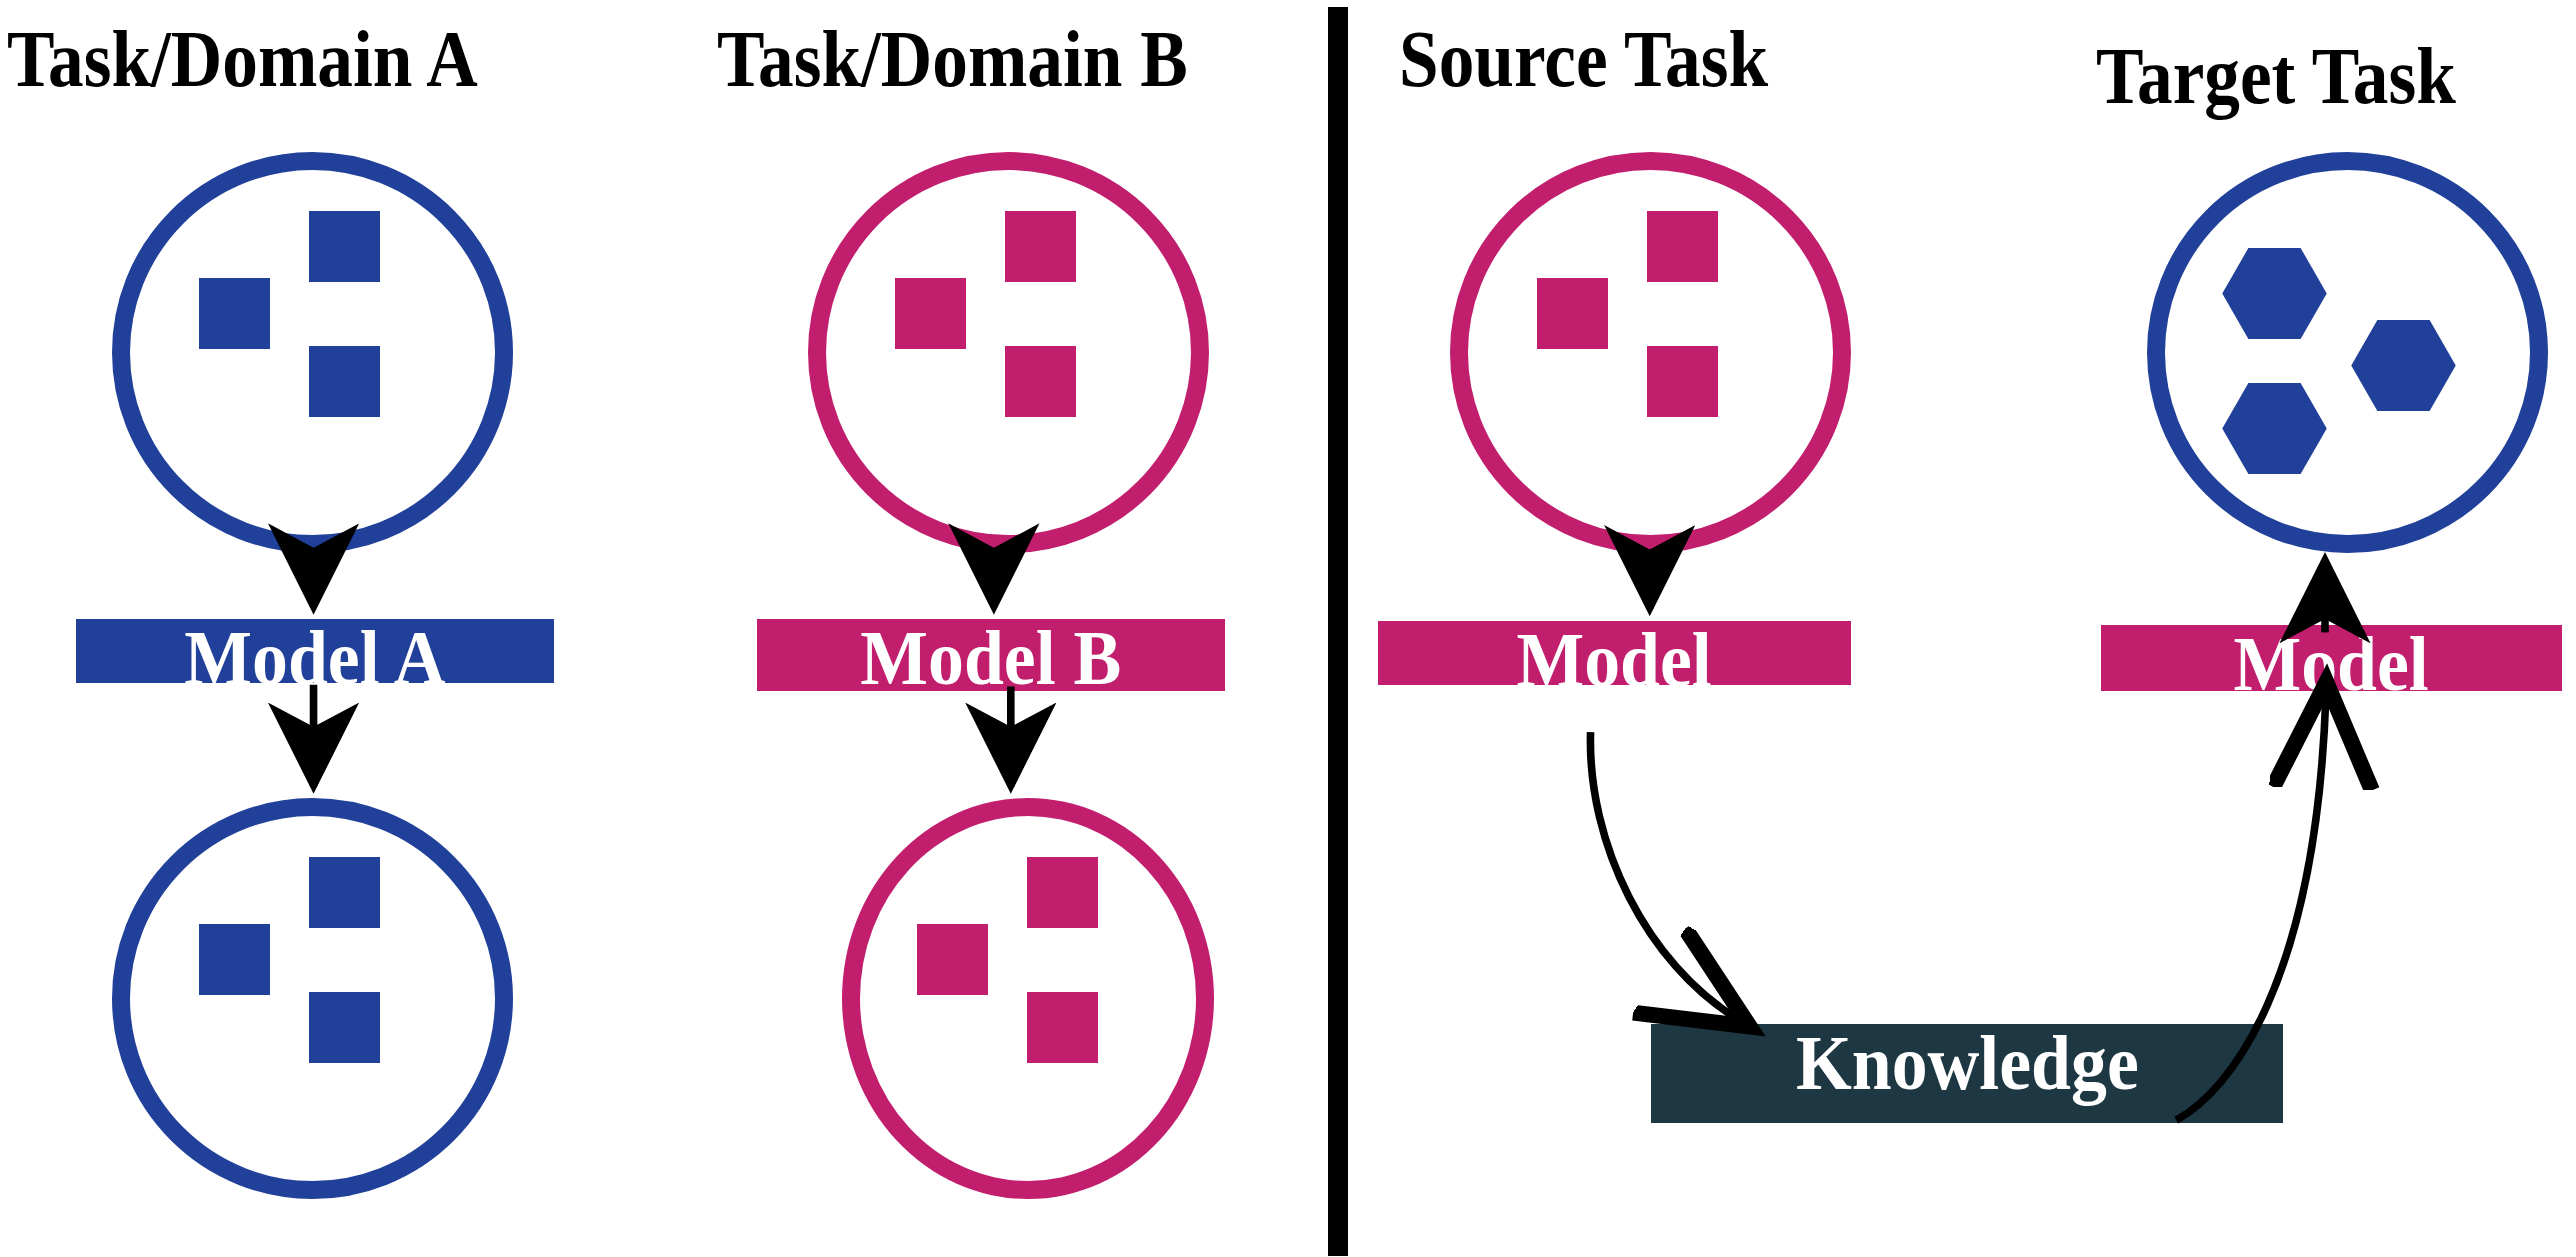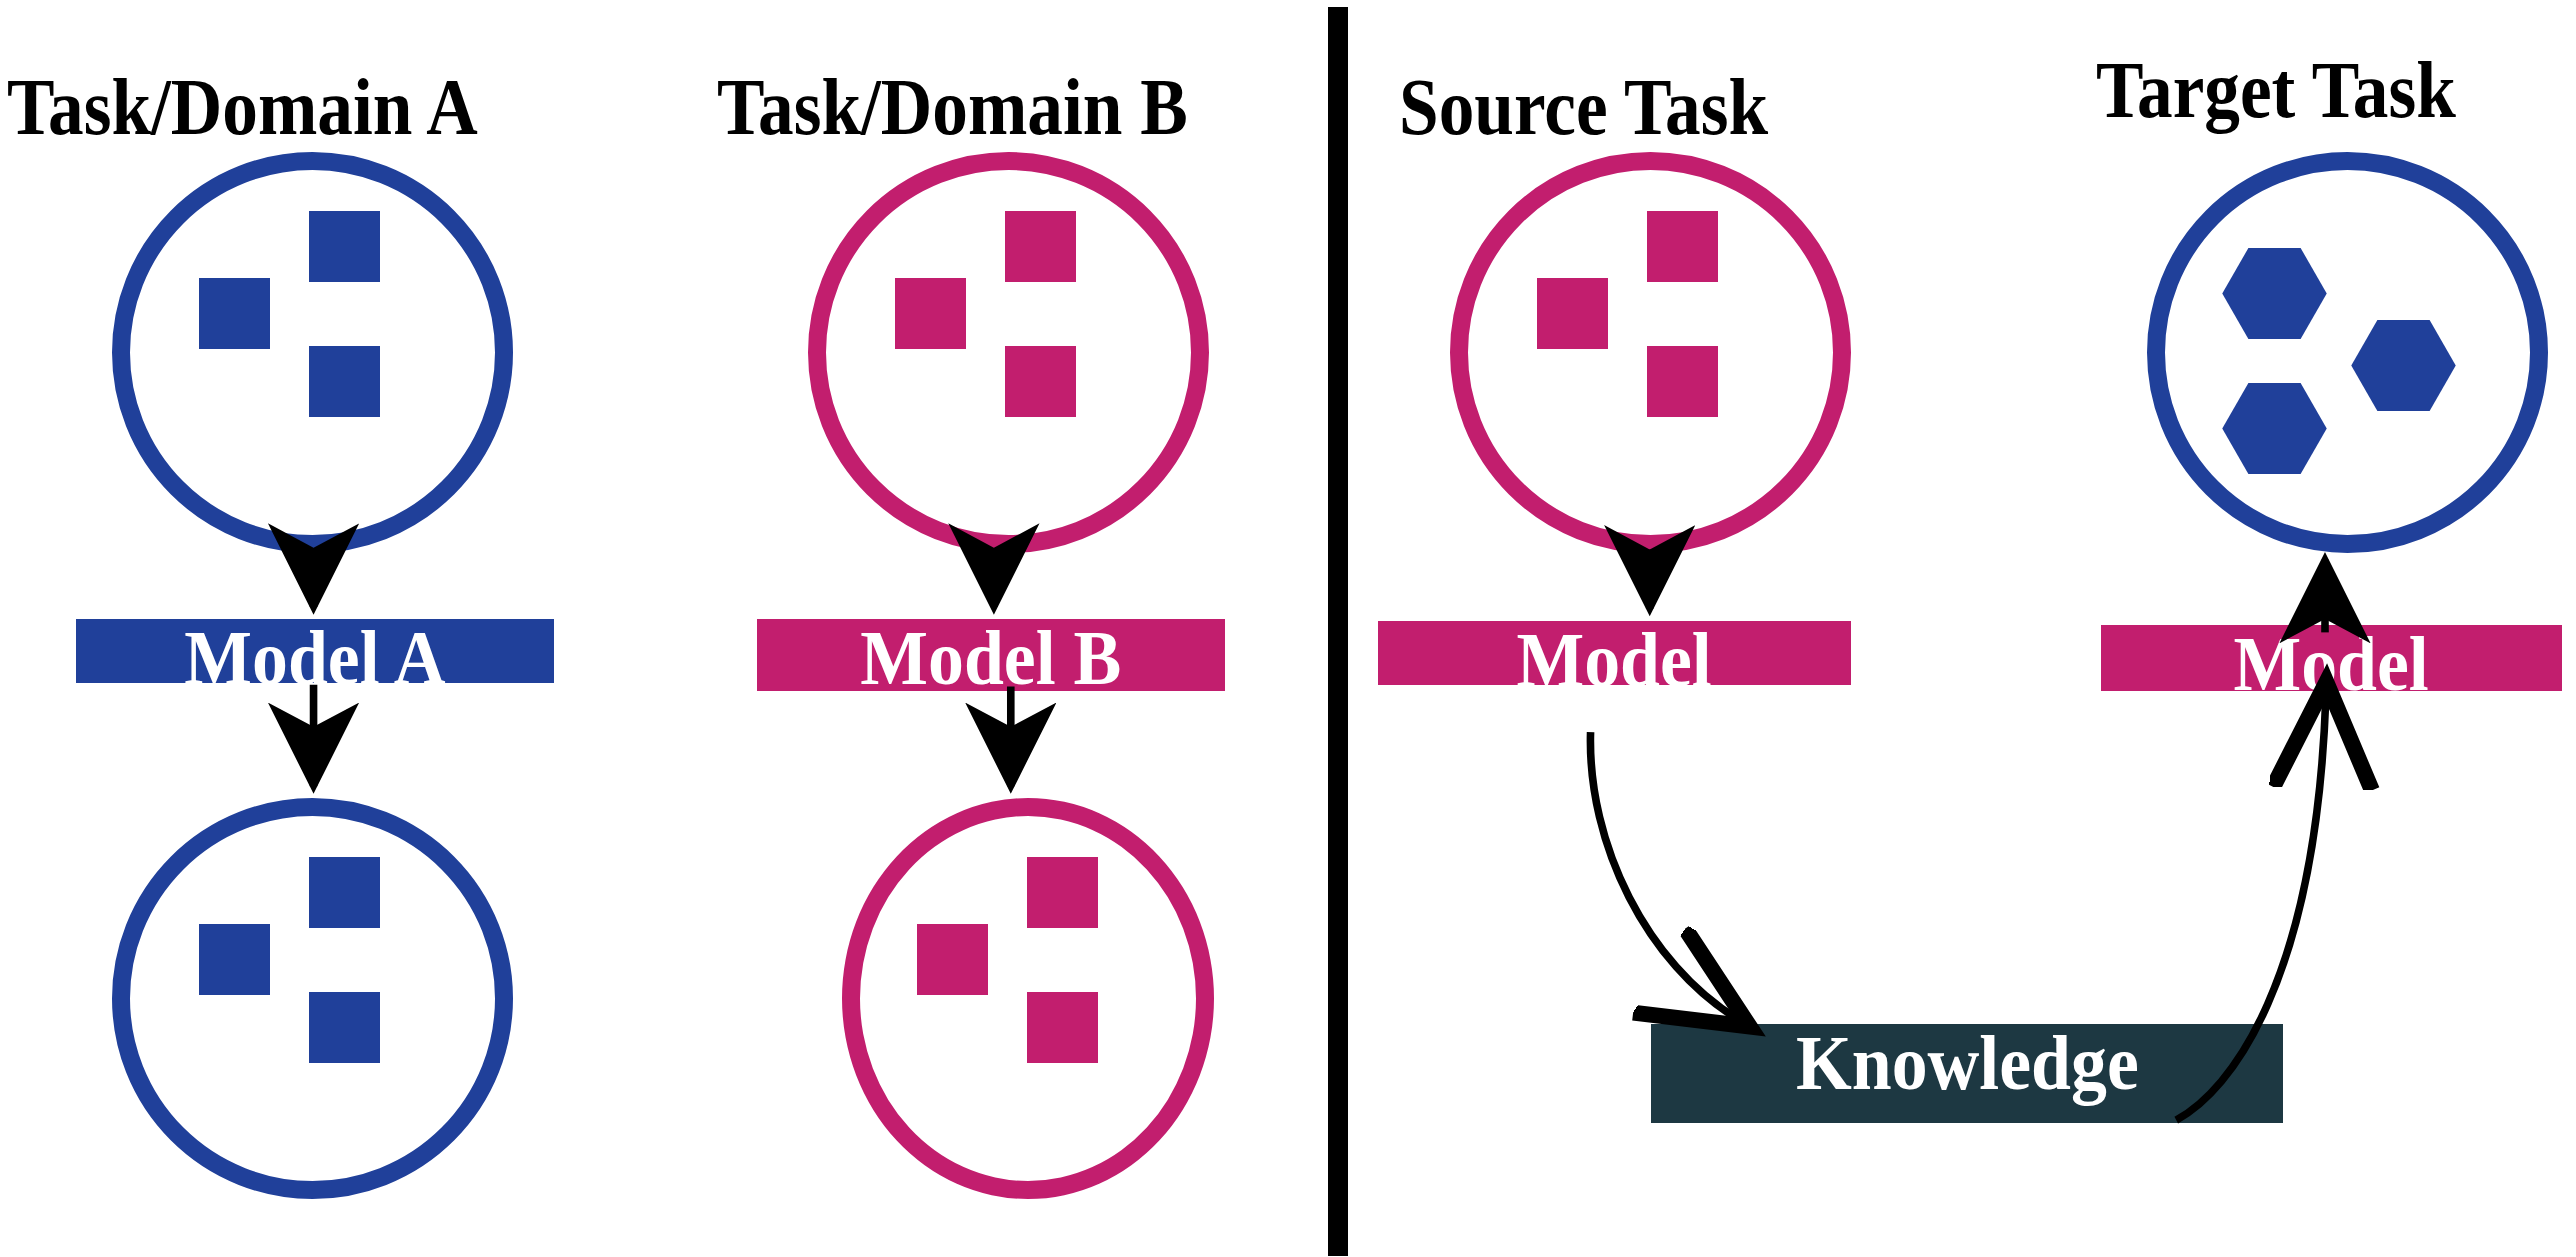--- a/index.html
+++ b/index.html
@@ -17,21 +17,20 @@
     font-family: "Liberation Serif", "DejaVu Serif", serif;
   }
   .hdr {
     position: absolute;
     font-weight: bold;
     color: #000000;
     white-space: nowrap;
     line-height: 1;
     font-size: 81px;
     transform-origin: left top;
-    margin-top: 48px;
   }
   .hdr span { display: inline-block; transform: scaleX(0.88); transform-origin: left center; }
 
   .divider {
     position: absolute;
     background: #000000;
   }
 
   .circle {
     position: absolute;
@@ -77,21 +76,21 @@
 
   <div class="hdr" style="left:6.8px; top:18.6px;">
     <span>Task/Domain A</span>
   </div>
   <div class="hdr" style="left:1399px; top:18.6px;">
     <span>Source Task</span>
   </div>
   <div class="hdr" style="left:717px; top:18.6px;">
     <span>Task/Domain B</span>
   </div>
-  <div class="hdr" style="left:2096px; top:2px;">
+  <div class="hdr" style="left:2096px; top:36px;">
     <span>Target Task</span>
   </div>
 
   <div class="divider" style="left:1328px; top:6.8px; width:20px; height:1249px;"></div>
 
   <div class="circle blue" style="left:112px; top:152px; width:401px; height:401px;">
     <div class="sq blue" style="left:69px; top:108px;  width:71px; height:71px;"></div>
     <div class="sq blue" style="left:179px; top:41px;  width:71px; height:71px;"></div>
     <div class="sq blue" style="left:179px; top:176px; width:71px; height:71px;"></div>
   </div>

